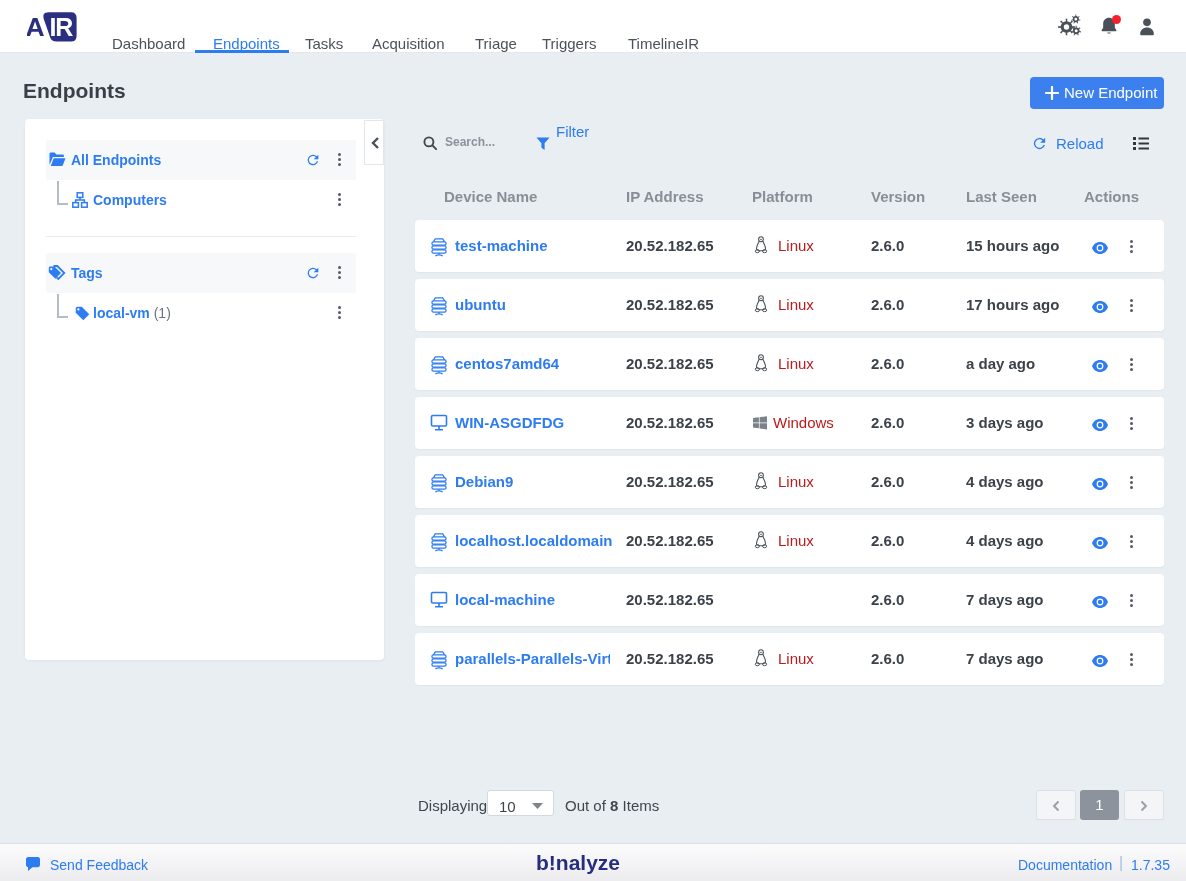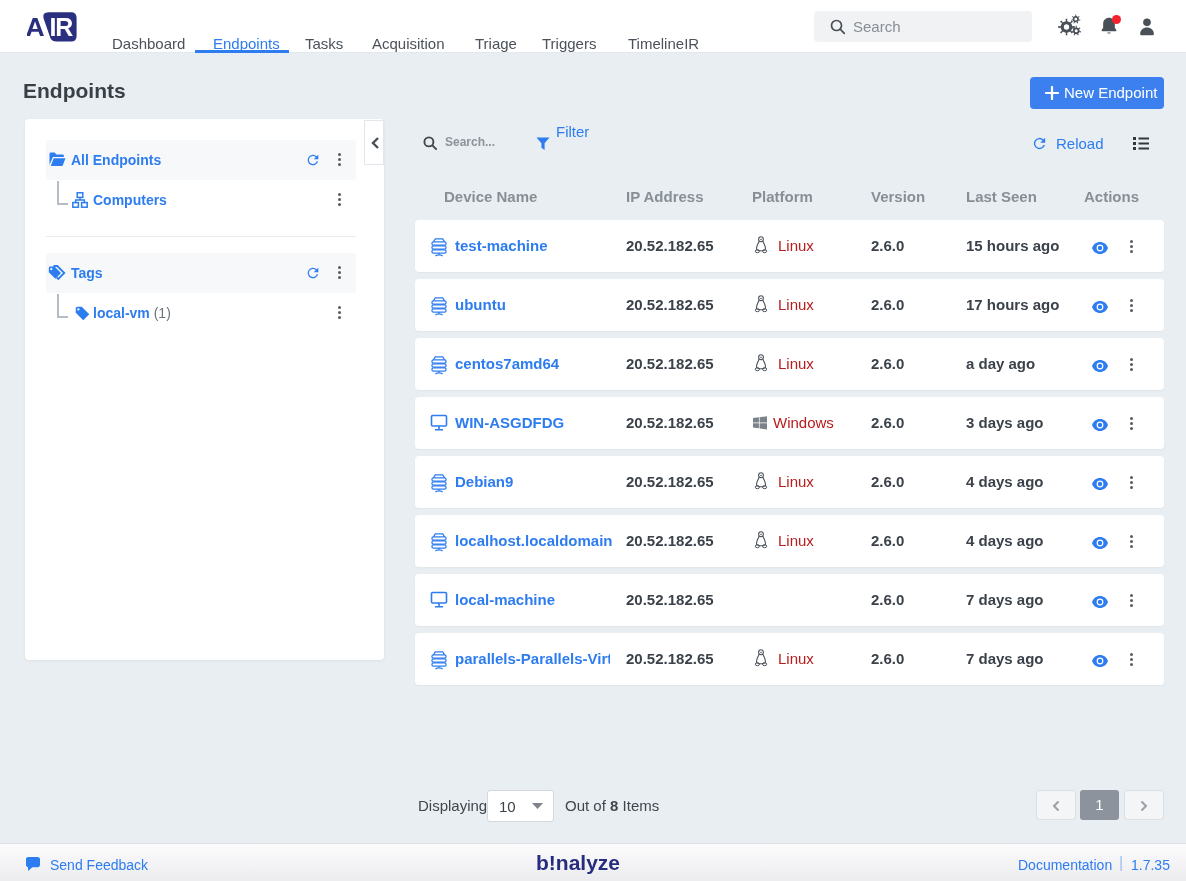--- a/index.html
+++ b/index.html
@@ -36,21 +36,21 @@
 .plat { position:absolute; left:363px; top:17px; font-size:15px; color:#b91c1c; }
 .ver { position:absolute; left:456px; top:17px; font-size:15px; font-weight:700; color:#3b424a; }
 .seen { position:absolute; left:551px; top:17px; font-size:15px; font-weight:700; color:#3b424a; }
 .devicon { position:absolute; left:15px; top:16px; }
 .platicon { position:absolute; left:338px; top:18px; }
 .eyeicon { position:absolute; left:677px; top:20px; }
 .dots { position:absolute; }
 .dots i { display:block; width:3px; height:3px; border-radius:50%; background:#555b63; margin:0 auto 2px; }
 
 .bottxt { position:absolute; font-size:15px; color:#3f464e; }
-.selbox { position:absolute; left:487px; top:790px; width:67px; height:32px; background:#fff; border:1px solid #d4d8dc; border-radius:3px; }
+.selbox { position:absolute; left:487px; top:790px; width:67px; height:26px; background:#fff; border:1px solid #d4d8dc; border-radius:3px; }
 .pagebtn { position:absolute; top:790px; width:40px; height:30px; background:#f3f5f7; border:1px solid #dcdfe3; border-radius:3px; }
 .pageact { position:absolute; left:1080px; top:790px; width:39px; height:30px; background:#8c939c; border-radius:3px; color:#fff; font-size:15px; text-align:center; line-height:30px; }
 
 .footer { position:absolute; left:0; top:843px; width:1186px; height:38px; background:linear-gradient(180deg,#fcfcfd 0%,#ececef 100%); border-top:1px solid #dddfe2; }
 .blogo { position:absolute; left:536px; top:7px; font-size:21px; font-weight:700; color:#272d7e; letter-spacing:0px; }
 </style>
 </head>
 <body>
 <div class="topbar">
   <svg class="abs" style="left:27px;top:9px" width="50" height="35" viewBox="0 0 50 35">
@@ -59,27 +59,20 @@
     <text x="22.4" y="26.6" font-size="25" font-weight="700" letter-spacing="-1.2" fill="#ffffff" font-family="Liberation Sans">IR</text>
   </svg>
   <span class="nav" style="left:112px">Dashboard</span>
   <span class="nav active" style="left:213px">Endpoints</span>
   <span class="nav" style="left:305px">Tasks</span>
   <span class="nav" style="left:372px">Acquisition</span>
   <span class="nav" style="left:475px">Triage</span>
   <span class="nav" style="left:542px">Triggers</span>
   <span class="nav" style="left:628px">TimelineIR</span>
   <div class="underline"></div>
-  <div class="searchbox">
-    <svg class="abs" style="left:16px;top:8px" width="16" height="16" viewBox="0 0 16 16">
-        <circle cx="6.5" cy="6.5" r="5" fill="none" stroke="#4a5058" stroke-width="1.7"></circle>
-        <line x1="10.4" y1="10.4" x2="14.3" y2="14.3" stroke="#4a5058" stroke-width="1.7" stroke-linecap="round"></line>
-      </svg>
-    <span class="searchph">Search</span>
-  </div>
   <svg class="abs" style="left:1058px;top:14px" width="23" height="23" viewBox="0 0 23 23">
     <path d="M7.61 4.75 A8.30 8.30 0 0 1 9.39 4.75 L9.13 7.23 A5.80 5.80 0 0 1 12.14 8.48 L13.70 6.53 A8.30 8.30 0 0 1 14.97 7.80 L13.02 9.36 A5.80 5.80 0 0 1 14.27 12.37 L16.75 12.11 A8.30 8.30 0 0 1 16.75 13.89 L14.27 13.63 A5.80 5.80 0 0 1 13.02 16.64 L14.97 18.20 A8.30 8.30 0 0 1 13.70 19.47 L12.14 17.52 A5.80 5.80 0 0 1 9.13 18.77 L9.39 21.25 A8.30 8.30 0 0 1 7.61 21.25 L7.87 18.77 A5.80 5.80 0 0 1 4.86 17.52 L3.30 19.47 A8.30 8.30 0 0 1 2.03 18.20 L3.98 16.64 A5.80 5.80 0 0 1 2.73 13.63 L0.25 13.89 A8.30 8.30 0 0 1 0.25 12.11 L2.73 12.37 A5.80 5.80 0 0 1 3.98 9.36 L2.03 7.80 A8.30 8.30 0 0 1 3.30 6.53 L4.86 8.48 A5.80 5.80 0 0 1 7.87 7.23 L7.61 4.75 Z M11.20 13.00 A2.7 2.7 0 1 0 5.80 13.00 A2.7 2.7 0 1 0 11.20 13.00 Z" fill="#4a5058" fill-rule="evenodd"></path>
     <path d="M17.23 0.63 A4.60 4.60 0 0 1 18.37 0.63 L18.18 2.12 A3.10 3.10 0 0 1 19.97 2.98 L21.02 1.91 A4.60 4.60 0 0 1 21.72 2.80 L20.44 3.58 A3.10 3.10 0 0 1 20.88 5.51 L22.38 5.66 A4.60 4.60 0 0 1 22.12 6.77 L20.71 6.26 A3.10 3.10 0 0 1 19.48 7.81 L20.29 9.07 A4.60 4.60 0 0 1 19.27 9.56 L18.79 8.14 A3.10 3.10 0 0 1 16.81 8.14 L16.33 9.56 A4.60 4.60 0 0 1 15.31 9.07 L16.12 7.81 A3.10 3.10 0 0 1 14.89 6.26 L13.48 6.77 A4.60 4.60 0 0 1 13.22 5.66 L14.72 5.51 A3.10 3.10 0 0 1 15.16 3.58 L13.88 2.80 A4.60 4.60 0 0 1 14.58 1.91 L15.63 2.98 A3.10 3.10 0 0 1 17.42 2.12 L17.23 0.63 Z M19.20 5.20 A1.4 1.4 0 1 0 16.40 5.20 A1.4 1.4 0 1 0 19.20 5.20 Z" fill="#4a5058" fill-rule="evenodd"></path>
     <path d="M17.58 11.84 A5.00 5.00 0 0 1 18.82 11.84 L18.62 13.43 A3.40 3.40 0 0 1 20.58 14.37 L21.70 13.23 A5.00 5.00 0 0 1 22.46 14.19 L21.10 15.02 A3.40 3.40 0 0 1 21.58 17.14 L23.17 17.30 A5.00 5.00 0 0 1 22.90 18.50 L21.40 17.96 A3.40 3.40 0 0 1 20.04 19.66 L20.91 21.00 A5.00 5.00 0 0 1 19.80 21.54 L19.29 20.02 A3.40 3.40 0 0 1 17.11 20.02 L16.60 21.54 A5.00 5.00 0 0 1 15.49 21.00 L16.36 19.66 A3.40 3.40 0 0 1 15.00 17.96 L13.50 18.50 A5.00 5.00 0 0 1 13.23 17.30 L14.82 17.14 A3.40 3.40 0 0 1 15.30 15.02 L13.94 14.19 A5.00 5.00 0 0 1 14.70 13.23 L15.82 14.37 A3.40 3.40 0 0 1 17.78 13.43 L17.58 11.84 Z M19.70 16.80 A1.5 1.5 0 1 0 16.70 16.80 A1.5 1.5 0 1 0 19.70 16.80 Z" fill="#4a5058" fill-rule="evenodd"></path>
   </svg>
   <svg class="abs" style="left:1099px;top:16px" width="20" height="22" viewBox="0 0 24 26">
     <path d="M12 2 C8.1 2 5 5.1 5 9 V13.8 L3.2 16.6 C2.8 17.3 3.2 18 4 18 H20 C20.8 18 21.2 17.3 20.8 16.6 L19 13.8 V9 C19 5.1 15.9 2 12 2 Z" fill="#4a5058"></path>
     <path d="M9.8 19.5 A2.4 2.4 0 0 0 14.2 19.5 Z" fill="#4a5058"></path>
   </svg>
   <div class="abs" style="left:1112px;top:15px;width:9px;height:9px;border-radius:50%;background:#f5222d"></div>

